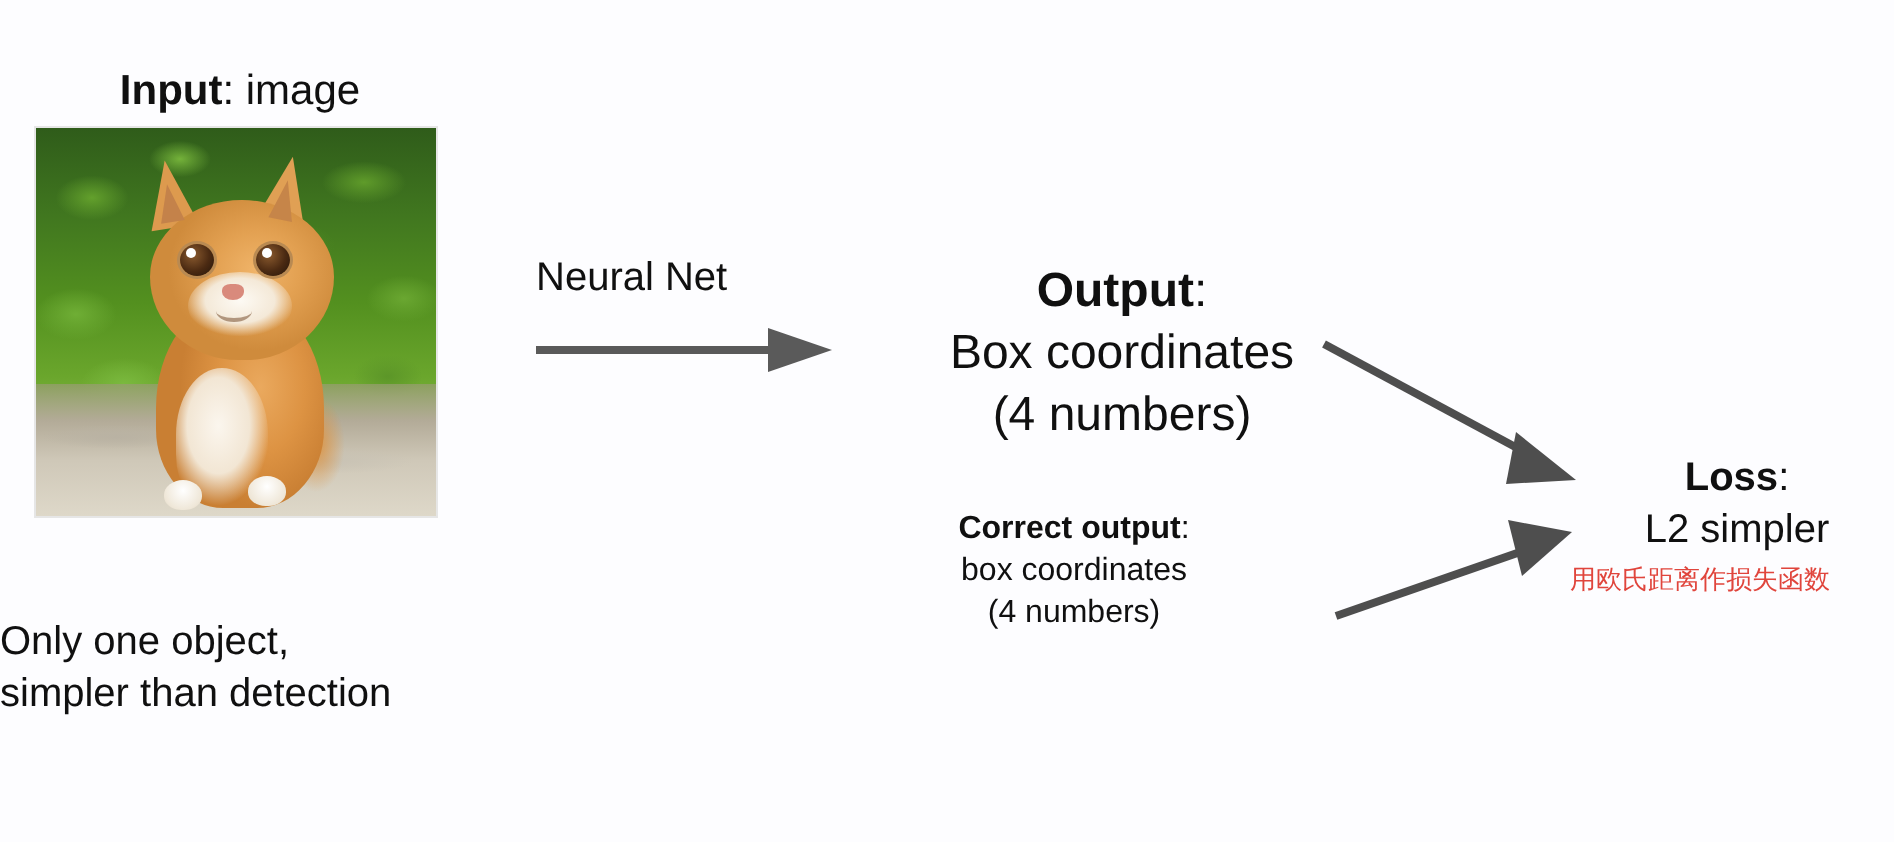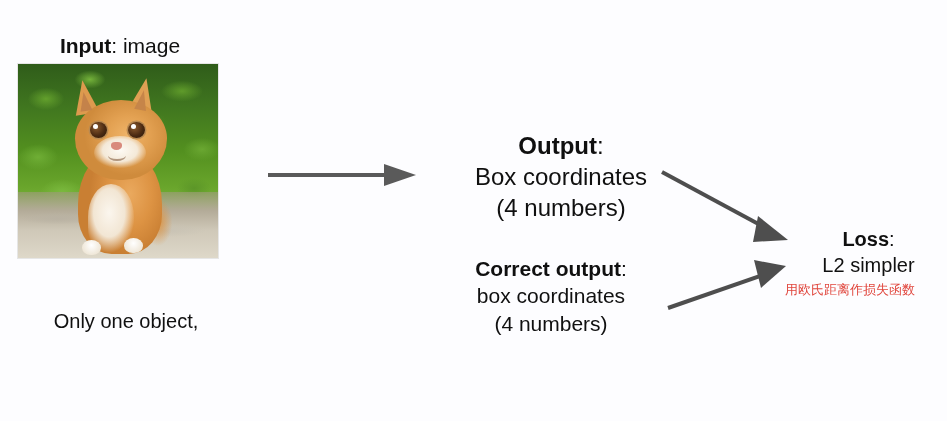--- a/index.html
+++ b/index.html
@@ -149,39 +149,39 @@
     background: radial-gradient(ellipse 18px 30px at 20% 50%, #dc9443 0%, rgba(220,148,67,0) 80%);
   }
 
   
   .arrow-svg { position: absolute; overflow: visible; }
 
   
   #caption {
     left: 0px; top: 308px; width: 252px;
     font-size: 20px;
-    text-align: center;
+    text-align: left;
   }
 
   
   #nn-label {
     left: 268px; top: 126px;
     font-size: 20px;
   }
 
   
   #output-block {
     left: 436px; top: 130px; width: 250px;
     font-size: 24px;
     text-align: center;
   }
   
   #correct-block {
-    left: 426px; top: 255px; width: 250px;
-    font-size: 21px;
+    left: 412px; top: 255px; width: 250px;
+    font-size: 16px;
     text-align: center;
   }
   
   #loss-block {
     left: 790px; top: 226px; width: 157px;
     font-size: 20px;
     text-align: center;
   }
   #loss-cn {
     left: 760px; top: 282px; width: 180px;
@@ -218,22 +218,24 @@
     <div class="ph-layer ph-eye" id="ph-eye-l"></div>
     <div class="ph-layer ph-eye" id="ph-eye-r"></div>
     <div class="ph-layer ph-glint" id="ph-glint-l"></div>
     <div class="ph-layer ph-glint" id="ph-glint-r"></div>
     <div class="ph-layer" id="ph-nose"></div>
     <div class="ph-layer" id="ph-mouth"></div>
   </div>
 
   <div class="txt center" id="caption">
     <div>Only one object,</div>
-  </div>
-
+    <div>simpler than detection</div>
+  </div>
+
+  <div class="txt" id="nn-label">Neural Net</div>
 
   <svg class="arrow-svg" style="left:264px; top:160px;" width="156" height="30">
     <line x1="4" y1="15" x2="124" y2="15" stroke="#5a5a5a" stroke-width="4"></line>
     <polygon points="120,4 152,15 120,26" fill="#5a5a5a"></polygon>
   </svg>
 
   <div class="txt center" id="output-block">
     <div>
       <span class="b">Output</span><span>:</span>
     </div>

